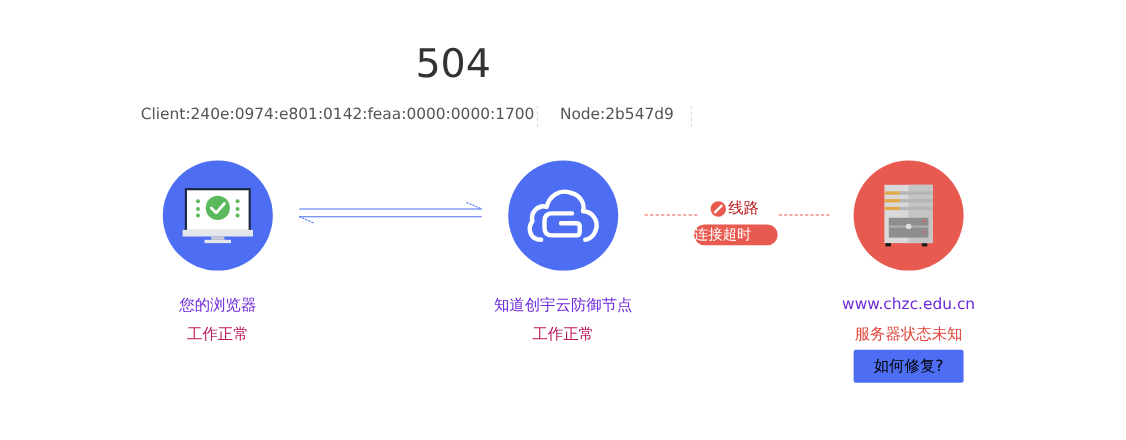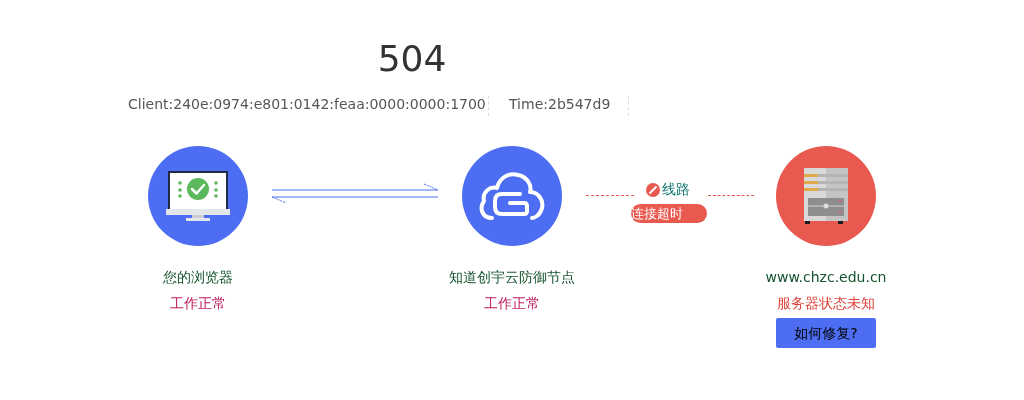--- a/index.html
+++ b/index.html
@@ -19,36 +19,36 @@
   .sep {
     position: absolute; top: 0; width: 0; height: 20px;
     border-left: 1px dashed #dcdcdc;
   }
   .circle {
     position: absolute; width: 100px; height: 100px; border-radius: 50%;
   }
   .blue { background: #4d6ef2; }
   .red { background: #e8594f; }
   .label {
-    position: absolute; width: 200px; text-align: center; font-size: 14px; color: #14532d;
+    position: absolute; width: 200px; text-align: center; font-size: 14px; color: #6d28d9;
     font-family: "DejaVu Sans", sans-serif;
   }
   .status { color: #be185d; }
   .status.err { color: #e0443a; }
   .fix-btn {
     position: absolute; left: 776px; top: 318px; width: 100px; height: 30px;
     background: #4d6ef2; color: #000000; border-radius: 2px; font-size: 14px;
     text-align: center; line-height: 30px; cursor: pointer;
     font-family: "DejaVu Sans", sans-serif;
   }
   .dash-line {
     position: absolute; top: 195px; height: 0; border-top: 1px dashed #e8594f;
   }
   .route-label {
-    position: absolute; left: 646px; top: 181px; font-size: 14px; color: #0f766e;
+    position: absolute; left: 646px; top: 181px; font-size: 14px; color: #b91c1c;
     font-family: "DejaVu Sans", sans-serif; display: flex; align-items: center; justify-content: flex-end;
   }
   .route-icon {
     display: inline-block; width: 14px; height: 14px; border-radius: 50%;
     background: #e8594f; position: relative; margin-right: 2px;
   }
   .route-icon::after {
     content: ""; position: absolute; left: 2px; top: 6px; width: 10px; height: 2px;
     background: #fff; transform: rotate(-45deg);
   }
@@ -59,21 +59,21 @@
   }
 </style>
 </head>
 <body>
 
 <div class="code">504</div>
 
 <div class="info">
   <span style="left:128px;">Client:240e:0974:e801:0142:feaa:0000:0000:1700</span>
   <div class="sep" style="left:488px;"></div>
-  <span style="left:509px;">Time:2b547d9</span>
+  <span style="left:509px;">Node:2b547d9</span>
   <div class="sep" style="left:628px;"></div>
 </div>
 
 <div class="circle blue" style="left:148px; top:146px;">
   <svg width="100" height="100" viewBox="0 0 100 100">
     <rect x="20" y="25" width="60" height="40" fill="#1f2a44"></rect>
     <rect x="22" y="27" width="56" height="36" fill="#ffffff"></rect>
     <rect x="18" y="63" width="64" height="6" fill="#e3e6ea"></rect>
     <rect x="44" y="69" width="12" height="3" fill="#c9cdd2"></rect>
     <rect x="38" y="72" width="24" height="3" fill="#e3e6ea"></rect>

